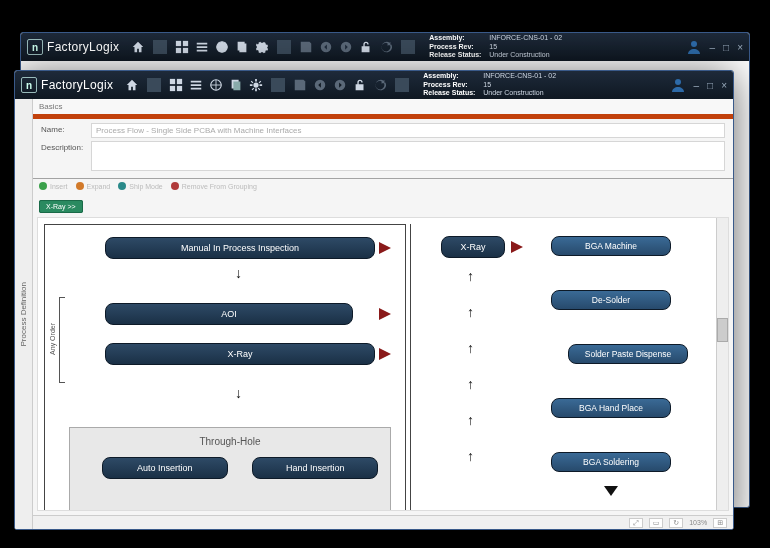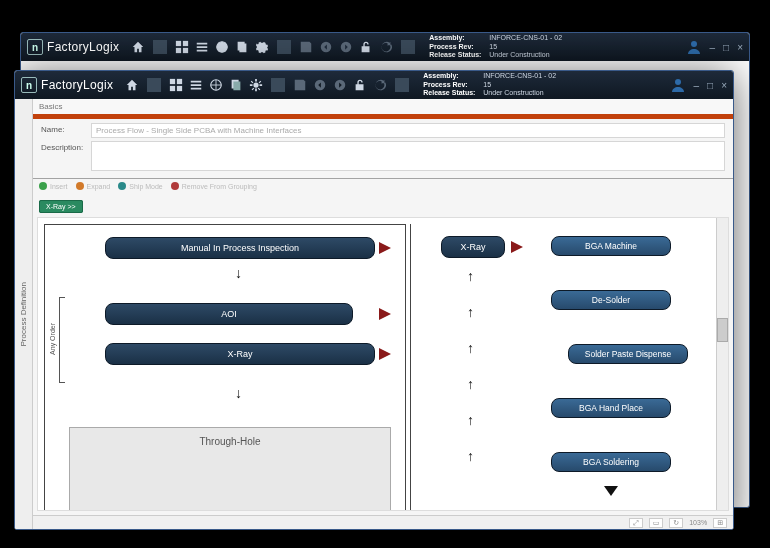--- a/index.html
+++ b/index.html
@@ -274,20 +274,24 @@
 
           <div class="node" style="left:60px; top:78px; width:248px;">AOI</div>
           <span class="red-arrow" style="left:334px; top:83px;"></span>
 
           <div class="node" style="left:60px; top:118px; width:270px;">X-Ray</div>
           <span class="red-arrow" style="left:334px; top:123px;"></span>
           <span class="darr" style="left:190px; top:160px;">↓</span>
 
           <div class="group">
             <div class="group-title">Through-Hole</div>
+            <div style="text-align:center;">
+              <div class="node">Auto Insertion</div>
+              <div class="node">Hand Insertion</div>
+            </div>
           </div>
         </div>
 
         <div class="lane right">
           <div class="node" style="left:30px; top:12px; width:64px;">X-Ray</div>
           <span class="red-arrow" style="left:100px; top:17px;"></span>
 
           <div class="node sm" style="left:140px; top:12px; width:120px;">BGA Machine</div>
           <div class="node sm" style="left:140px; top:66px; width:120px;">De-Solder</div>
           <div class="node sm" style="left:140px; top:120px; width:120px;margin-left:17px;">Solder Paste Dispense</div>

